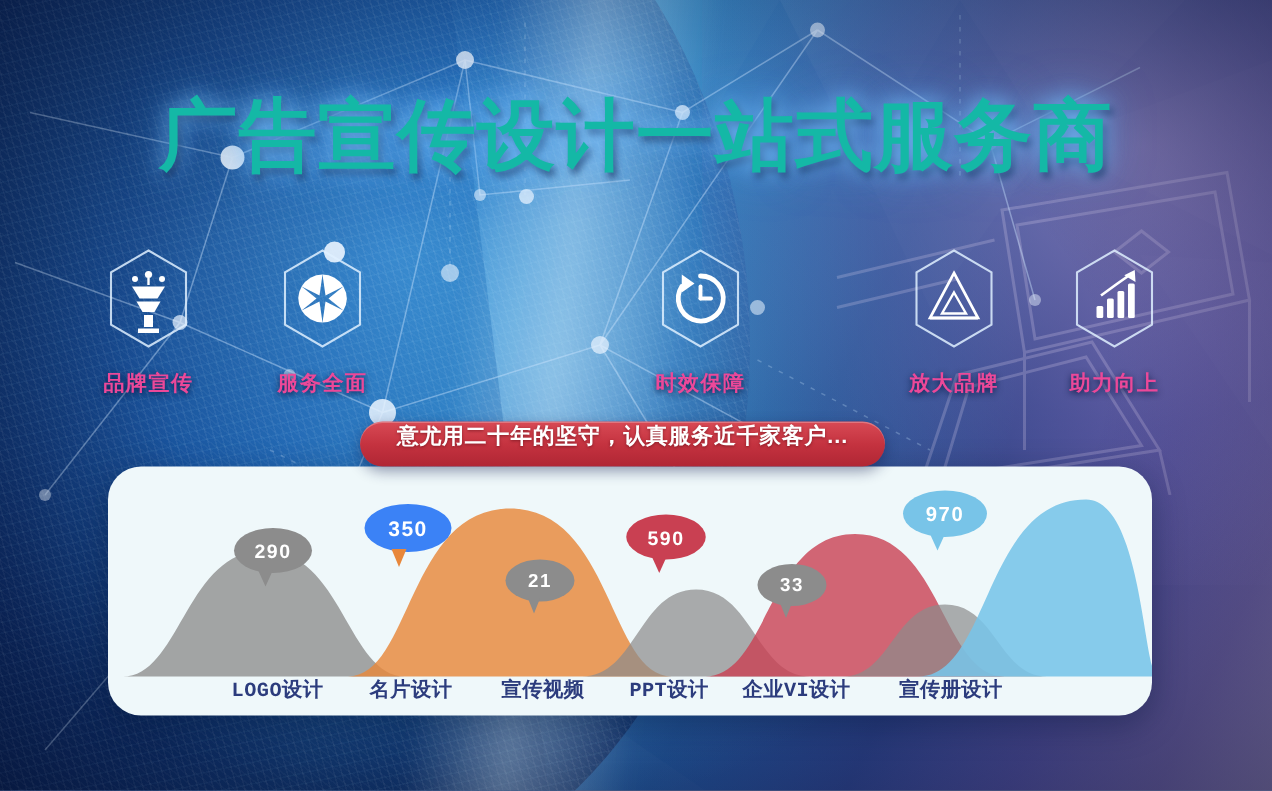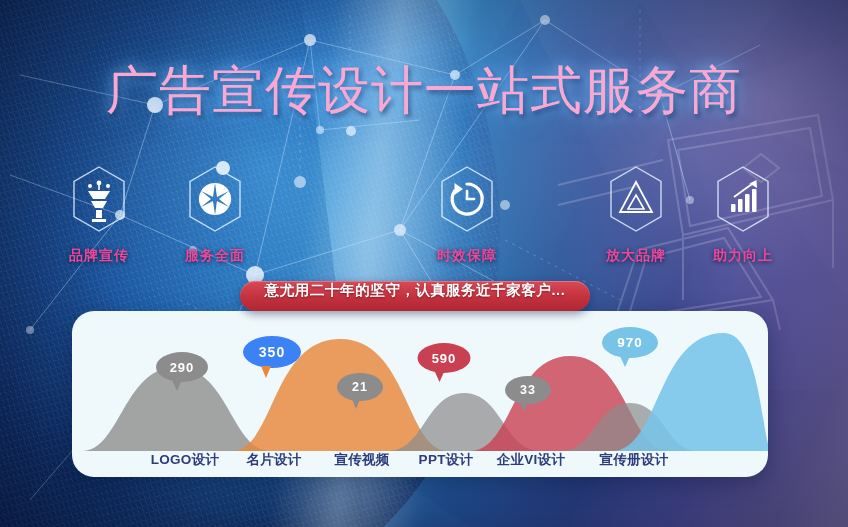--- a/index.html
+++ b/index.html
@@ -35,21 +35,21 @@
     background:radial-gradient(ellipse at 70% 32%, rgba(176,150,208,.62) 0%, rgba(130,115,185,.34) 45%, rgba(60,70,150,0) 78%);}
   .bg-vignette{position:absolute;inset:0;
     background:radial-gradient(ellipse at 50% 48%, rgba(0,0,0,0) 52%, rgba(4,12,40,.45) 100%);}
   .facets{position:absolute;inset:0;opacity:.5;}
   .net{position:absolute;inset:0;}
   .bldg{position:absolute;right:0;top:0;width:330px;height:330px;opacity:.30;}
 
   
   .title{position:absolute;left:0;top:56px;width:848px;text-align:center;
     font-family:"DejaVu Sans","Liberation Sans",sans-serif;
-    font-size:52px;font-weight:normal;color:#f9a8d4;letter-spacing:1px;
+    font-size:52px;font-weight:bold;color:#14b8a6;letter-spacing:1px;
     text-shadow:0 0 14px rgba(120,195,255,.95),0 0 30px rgba(80,160,240,.75),2px 3px 5px rgba(6,20,60,.75);}
 
   
   .feature{position:absolute;width:96px;text-align:center;}
   .hexwrap{width:62px;height:70px;margin:0 auto;position:relative;}
   .hexwrap svg{position:absolute;left:0;top:0;}
   .feature .flabel{margin-top:13px;font-size:14px;font-weight:bold;color:#ec4899;
     letter-spacing:1px;text-shadow:0 1px 4px rgba(5,20,60,.85);white-space:nowrap;}
 
   
@@ -57,21 +57,21 @@
     background:linear-gradient(180deg,#d84a55 0%,#c4323f 52%,#b02634 100%);
     box-shadow:0 3px 9px rgba(20,30,80,.45), inset 0 1px 0 rgba(255,255,255,.25);
     display:flex;align-items:flex-start;justify-content:center;z-index:6;}
   .ribbon-text{color:#fff;font-size:14.5px;font-weight:bold;letter-spacing:.6px;white-space:nowrap;
     text-shadow:0 1px 2px rgba(90,10,20,.6);}
 
   
   .card{position:absolute;left:72px;top:311px;width:696px;height:166px;border-radius:22px;
     background:#eff8fa;box-shadow:0 6px 22px rgba(4,16,50,.35);overflow:hidden;z-index:4;}
   .chartsvg{position:absolute;left:0;top:0;}
-  .labels{position:absolute;left:0;top:451px;width:788px;height:24px;z-index:5;}
+  .labels{position:absolute;left:0;top:451px;width:788px;height:24px;z-index:5;font-family:Liberation Mono, monospace;}
   .clabel{position:absolute;font-size:13.5px;font-weight:bold;color:#2c3c7d;
     white-space:nowrap;letter-spacing:.3px;text-align:center;transform:translateX(-50%);}
 
   
   .bub{position:absolute;z-index:5;transform:translateX(-50%);}
   .bub .oval{border-radius:50%;display:flex;align-items:center;justify-content:center;
     color:#fff;font-weight:bold;letter-spacing:1px;position:relative;}
   .bub .tail{position:absolute;left:50%;margin-left:-3px;width:0;height:0;}
 </style>
 </head>

